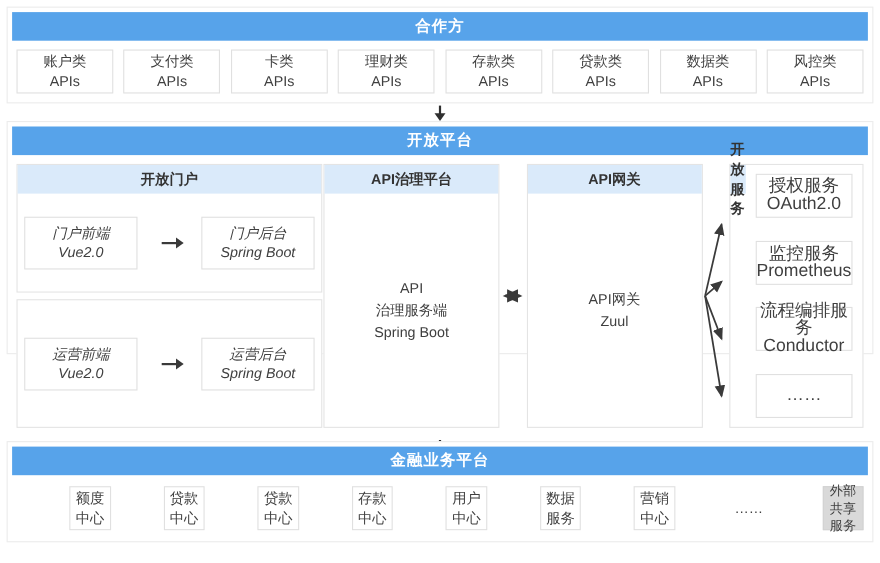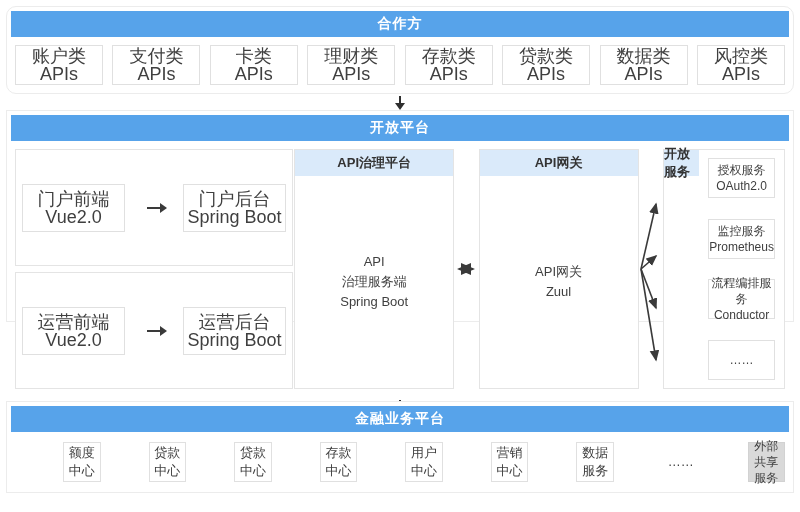--- a/index.html
+++ b/index.html
@@ -8,34 +8,34 @@
     font-family:"Liberation Sans", sans-serif;
     background:#ffffff;
     color:#3f3f3f;
     position:relative;
     overflow:hidden;
   }
   .panel {
     position:absolute; left:6px; width:788px;
     background:#ffffff; border:1px solid #ececec; padding:4px;
   }
-  .panel-partners { top:6px;  height:88px;border-radius:10px; }
+  .panel-partners { top:6px;  height:88px; }
   .panel-open     { top:110px; height:212px; }
   .panel-fin      { top:401px; height:92px; }
 
   .blue-bar {
     height:26px; background:#57a3ea; color:#ffffff;
     font-size:14px; font-weight:bold; letter-spacing:1px;
     display:flex; align-items:center; justify-content:center;
   }
 
   .box {
     border:1px solid #e0e0e0; background:#ffffff;
     display:flex; flex-direction:column; align-items:center; justify-content:center;
-    font-size:18px; line-height:18px; text-align:center;
+    font-size:13px; line-height:18px; text-align:center;
   }
 
   .api-row { display:flex; justify-content:space-between; margin-top:8px; padding:0 4px; }
   .api-box { width:88px; height:40px; }
 
   
   .v-arrow { position:absolute; left:399px; width:2px; height:8px; background:#2f2f2f; }
   .v-arrow::after {
     content:''; position:absolute; left:-4px; bottom:-6px;
     border-top:7px solid #2f2f2f; border-left:5px solid transparent; border-right:5px solid transparent;
@@ -46,40 +46,40 @@
   
   .op-content { display:flex; justify-content:space-between; margin-top:8px; padding:0 4px; height:240px; }
   .col-left { width:278px; display:flex; flex-direction:column; justify-content:space-between; }
   .group { border:1px solid #e4e4e4; background:#ffffff; }
   .group-header {
     height:26px; background:#daeafa; color:#333333;
     font-size:13px; font-weight:bold;
     display:flex; align-items:center; justify-content:center;
   }
   .group-small { height:117px; display:flex; flex-direction:column; }
-  .pair { flex:1; display:flex; align-items:center; justify-content:space-between; gap:22px; padding:0 6px; }
+  .pair { flex:1; display:flex; align-items:center; justify-content:space-between; gap:22px; padding:0 6px;font-style:italic; }
   .pair-box { width:118px; height:48px; }
 
   .h-arrow { width:14px; height:2px; background:#3a3a3a; position:relative; flex-shrink:0; }
   .h-arrow::after {
     content:''; position:absolute; right:-6px; top:-4px;
     border-left:7px solid #3a3a3a; border-top:5px solid transparent; border-bottom:5px solid transparent;
   }
 
   .tall-group { width:160px; height:240px; display:flex; flex-direction:column; }
   .tall-body {
     flex:1; display:flex; flex-direction:column; align-items:center; justify-content:center;
     font-size:13px; line-height:20px; text-align:center;
   }
 
   .arrow-col { width:22px; height:240px; flex-shrink:0; }
 
   .services-group { width:122px; height:240px; display:flex; flex-direction:row; }
   .services-body { flex:1; display:flex; flex-direction:column; justify-content:space-between; padding:8px 9px; }
-  .svc-box { height:40px; font-size:12px; line-height:16px; }
+  .svc-box { height:40px; font-size:16px; line-height:16px; }
 
   
   .centers-row { display:flex; justify-content:space-between; margin-top:10px; padding:0 4px; }
   .center-box { width:78px; height:40px; font-size:13px;margin-left:48px; }
   .center-box.plain { border-color:transparent; }
   .center-box.gray { background:#d9d9d9; border-color:#d2d2d2; font-size:12px; line-height:16px; }
 </style>
 </head>
 <body>
 
@@ -122,20 +122,21 @@
 </section>
 
 <div class="v-arrow v-arrow-1"></div>
 
 <section class="panel panel-open">
   <div class="blue-bar">开放平台</div>
   <div class="op-content">
 
     <div class="col-left">
       <div class="group group-small">
+        <div class="group-header">开放门户</div>
         <div class="pair">
           <div class="box pair-box">
             <span>门户前端</span>
             <span>Vue2.0</span>
           </div>
           <div class="h-arrow"></div>
           <div class="box pair-box">
             <span>门户后台</span>
             <span>Spring Boot</span>
           </div>
@@ -231,24 +232,24 @@
     <div class="box center-box">
       <span>贷款中心</span>
     </div>
     <div class="box center-box">
       <span>存款中心</span>
     </div>
     <div class="box center-box">
       <span>用户中心</span>
     </div>
     <div class="box center-box">
+      <span>数据服务</span>
+    </div>
+    <div class="box center-box">
       <span>营销中心</span>
-    </div>
-    <div class="box center-box">
-      <span>数据服务</span>
     </div>
     <div class="box center-box plain">
       <span>……</span>
     </div>
     <div class="box center-box gray">
       <span>外部共享</span>
       <span>服务</span>
     </div>
   </div>
 </section>

